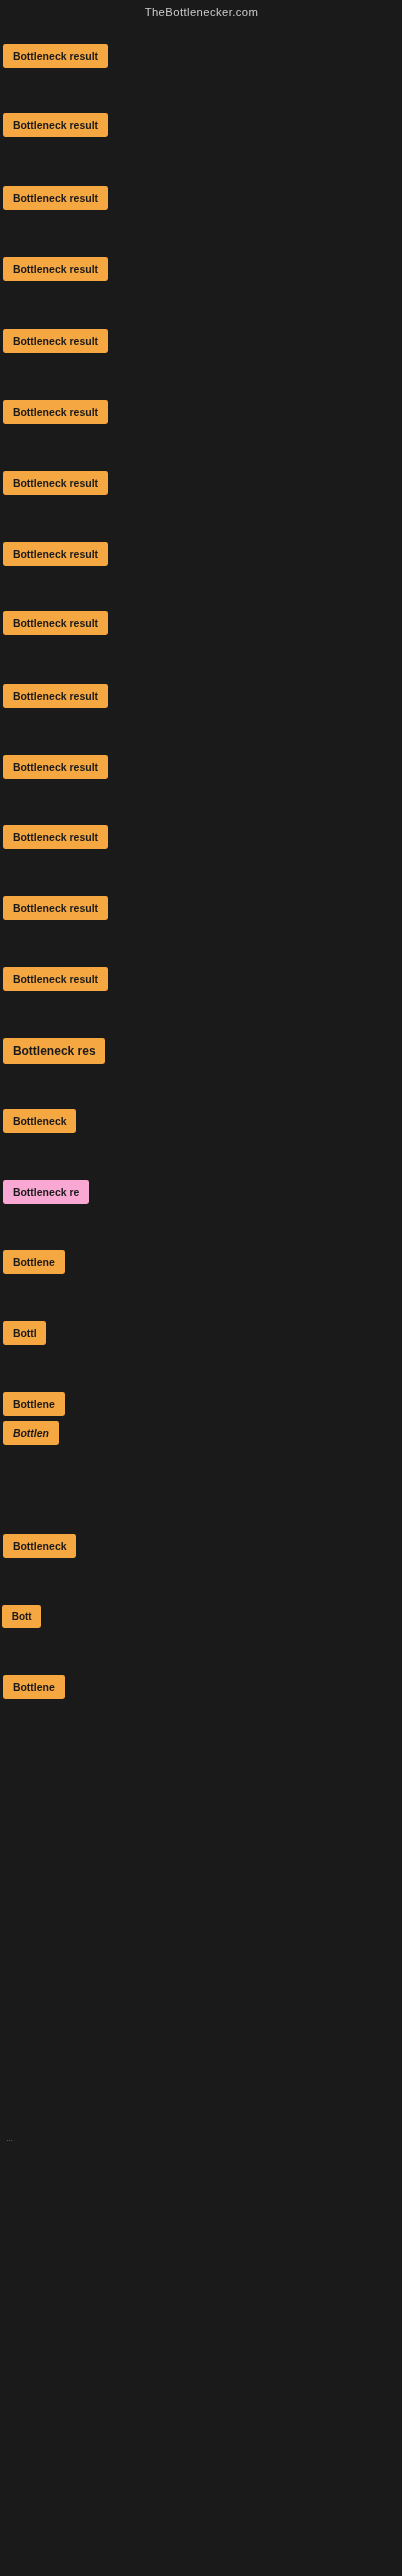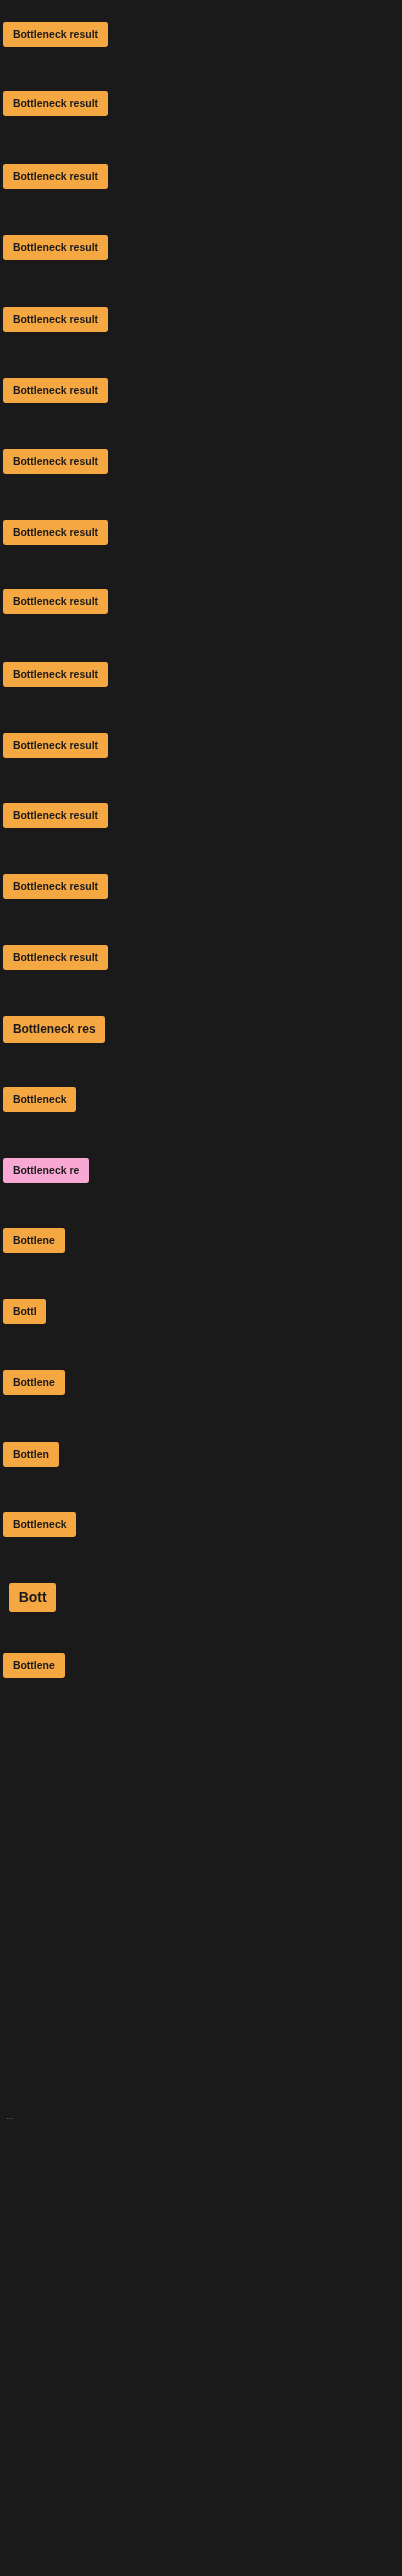--- a/index.html
+++ b/index.html
@@ -23,20 +23,23 @@
       font-size: 11.3px;
       font-weight: normal;
       letter-spacing: 0.4px;
     }
   </style>
 </head>
 <body>
 
 <div style="position: relative; width: 403px; min-height: 2576px; background: #1a1a1a;">
 
+  <div class="site-header">
+    <span>TheBottlenecker.com</span>
+  </div>
 
   <div id="cards-container" style="position: relative; height: 1718px;">
   <div style="position: absolute; top: 22px; left: 3.2px; background-color: rgb(245, 167, 66); border-radius: 2.4px; padding: 6.4px 9.7px; color: rgb(26, 26, 26); font-size: 10.5px; font-weight: 600; font-family: Arial, sans-serif; white-space: nowrap; overflow: hidden; max-width: 125px;">Bottleneck result</div>
       <div style="position: absolute; top: 91px; left: 3.2px; background-color: rgb(245, 167, 66); border-radius: 2.4px; padding: 6.4px 9.7px; color: rgb(26, 26, 26); font-size: 10.5px; font-weight: 600; font-family: Arial, sans-serif; white-space: nowrap; overflow: hidden; max-width: 125px;">Bottleneck result</div>
       <div style="position: absolute; top: 164px; left: 3.2px; background-color: rgb(245, 167, 66); border-radius: 2.4px; padding: 6.4px 9.7px; color: rgb(26, 26, 26); font-size: 10.5px; font-weight: 600; font-family: Arial, sans-serif; white-space: nowrap; overflow: hidden; max-width: 125px;">Bottleneck result</div>
       <div style="position: absolute; top: 235px; left: 3.2px; background-color: rgb(245, 167, 66); border-radius: 2.4px; padding: 6.4px 9.7px; color: rgb(26, 26, 26); font-size: 10.5px; font-weight: 600; font-family: Arial, sans-serif; white-space: nowrap; overflow: hidden; max-width: 125px;">Bottleneck result</div>
       <div style="position: absolute; top: 307px; left: 3.2px; background-color: rgb(245, 167, 66); border-radius: 2.4px; padding: 6.4px 9.7px; color: rgb(26, 26, 26); font-size: 10.5px; font-weight: 600; font-family: Arial, sans-serif; white-space: nowrap; overflow: hidden; max-width: 125px;">Bottleneck result</div>
       <div style="position: absolute; top: 378px; left: 3.2px; background-color: rgb(245, 167, 66); border-radius: 2.4px; padding: 6.4px 9.7px; color: rgb(26, 26, 26); font-size: 10.5px; font-weight: 600; font-family: Arial, sans-serif; white-space: nowrap; overflow: hidden; max-width: 125px;">Bottleneck result</div>
       <div style="position: absolute; top: 449px; left: 3.2px; background-color: rgb(245, 167, 66); border-radius: 2.4px; padding: 6.4px 9.7px; color: rgb(26, 26, 26); font-size: 10.5px; font-weight: 600; font-family: Arial, sans-serif; white-space: nowrap; overflow: hidden; max-width: 125px;">Bottleneck result</div>
       <div style="position: absolute; top: 520px; left: 3.2px; background-color: rgb(245, 167, 66); border-radius: 2.4px; padding: 6.4px 9.7px; color: rgb(26, 26, 26); font-size: 10.5px; font-weight: 600; font-family: Arial, sans-serif; white-space: nowrap; overflow: hidden; max-width: 125px;">Bottleneck result</div>
@@ -45,23 +48,23 @@
       <div style="position: absolute; top: 733px; left: 3.2px; background-color: rgb(245, 167, 66); border-radius: 2.4px; padding: 6.4px 9.7px; color: rgb(26, 26, 26); font-size: 10.5px; font-weight: 600; font-family: Arial, sans-serif; white-space: nowrap; overflow: hidden; max-width: 125px;">Bottleneck result</div>
       <div style="position: absolute; top: 803px; left: 3.2px; background-color: rgb(245, 167, 66); border-radius: 2.4px; padding: 6.4px 9.7px; color: rgb(26, 26, 26); font-size: 10.5px; font-weight: 600; font-family: Arial, sans-serif; white-space: nowrap; overflow: hidden; max-width: 125px;">Bottleneck result</div>
       <div style="position: absolute; top: 874px; left: 3.2px; background-color: rgb(245, 167, 66); border-radius: 2.4px; padding: 6.4px 9.7px; color: rgb(26, 26, 26); font-size: 10.5px; font-weight: 600; font-family: Arial, sans-serif; white-space: nowrap; overflow: hidden; max-width: 125px;">Bottleneck result</div>
       <div style="position: absolute; top: 945px; left: 3.2px; background-color: rgb(245, 167, 66); border-radius: 2.4px; padding: 6.4px 9.7px; color: rgb(26, 26, 26); font-size: 10.5px; font-weight: 600; font-family: Arial, sans-serif; white-space: nowrap; overflow: hidden; max-width: 121px;">Bottleneck result</div>
       <div style="position: absolute; top: 1016px; left: 3.2px; background-color: rgb(245, 167, 66); border-radius: 2.4px; padding: 6.4px 9.7px; color: rgb(26, 26, 26); font-size: 12px; font-weight: 600; font-family: Arial, sans-serif; white-space: nowrap; overflow: hidden; max-width: 109px;">Bottleneck res</div>
       <div style="position: absolute; top: 1087px; left: 3.2px; background-color: rgb(245, 167, 66); border-radius: 2.4px; padding: 6.4px 9.7px; color: rgb(26, 26, 26); font-size: 10.5px; font-weight: 600; font-family: Arial, sans-serif; white-space: nowrap; overflow: hidden; max-width: 87px;">Bottleneck</div>
       <div style="position: absolute; top: 1158px; left: 3.2px; background-color: #f9a8d4; border-radius: 2.4px; padding: 6.4px 9.7px; color: rgb(26, 26, 26); font-size: 10.5px; font-weight: 600; font-family: Arial, sans-serif; white-space: nowrap; overflow: hidden; max-width: 99px;">Bottleneck re</div>
       <div style="position: absolute; top: 1228px; left: 3.2px; background-color: rgb(245, 167, 66); border-radius: 2.4px; padding: 6.4px 9.7px; color: rgb(26, 26, 26); font-size: 10.5px; font-weight: 600; font-family: Arial, sans-serif; white-space: nowrap; overflow: hidden; max-width: 77px;">Bottlene</div>
       <div style="position: absolute; top: 1299px; left: 3.2px; background-color: rgb(245, 167, 66); border-radius: 2.4px; padding: 6.4px 9.7px; color: rgb(26, 26, 26); font-size: 10.5px; font-weight: 600; font-family: Arial, sans-serif; white-space: nowrap; overflow: hidden; max-width: 60px; text-align: right;">Bottl</div>
       <div style="position: absolute; top: 1370px; left: 3.2px; background-color: rgb(245, 167, 66); border-radius: 2.4px; padding: 6.4px 9.7px; color: rgb(26, 26, 26); font-size: 10.5px; font-weight: 600; font-family: Arial, sans-serif; white-space: nowrap; overflow: hidden; max-width: 77px;">Bottlene</div>
-      <div style="position: absolute; top: 1442px; left: 3.2px; background-color: rgb(245, 167, 66); border-radius: 2.4px; padding: 6.4px 9.7px; color: rgb(26, 26, 26); font-size: 10.5px; font-weight: 600; font-family: Arial, sans-serif; white-space: nowrap; overflow: hidden; max-width: 72px;">Bottlen</div>
+      <div style="position: absolute; top: 1399px; left: 3.2px; background-color: rgb(245, 167, 66); border-radius: 2.4px; padding: 6.4px 9.7px; color: rgb(26, 26, 26); font-size: 10.5px; font-weight: 600; font-family: Arial, sans-serif; white-space: nowrap; overflow: hidden; max-width: 72px; font-style: italic;">Bottlen</div>
       <div style="position: absolute; top: 1512px; left: 3.2px; background-color: rgb(245, 167, 66); border-radius: 2.4px; padding: 6.4px 9.7px; color: rgb(26, 26, 26); font-size: 10.5px; font-weight: 600; font-family: Arial, sans-serif; white-space: nowrap; overflow: hidden; max-width: 87px;">Bottleneck</div>
-      <div style="position: absolute; top: 1583px; left: 9px; background-color: rgb(245, 167, 66); border-radius: 2.4px; padding: 6.4px 9.7px; color: rgb(26, 26, 26); font-size: 14px; font-weight: 600; font-family: Arial, sans-serif; white-space: nowrap; overflow: hidden; max-width: 56px;">Bott</div>
+      <div style="position: absolute; top: 1583px; left: 2px; background-color: rgb(245, 167, 66); border-radius: 2.4px; padding: 6.4px 9.7px; color: rgb(26, 26, 26); font-size: 10px; font-weight: 600; font-family: Arial, sans-serif; white-space: nowrap; overflow: hidden; max-width: 56px;">Bott</div>
       <div style="position: absolute; top: 1653px; left: 3.2px; background-color: rgb(245, 167, 66); border-radius: 2.4px; padding: 6.4px 9.7px; color: rgb(26, 26, 26); font-size: 10.5px; font-weight: 600; font-family: Arial, sans-serif; white-space: nowrap; overflow: hidden; max-width: 77px;">Bottlene</div>
     </div>
 
   <div id="ellipsis-container" style="position: relative; height: 483px;">
   <div style="position: absolute; top: 391px; left: 3.2px; color: rgb(136, 136, 136); font-size: 8px; font-family: Arial, sans-serif; padding: 3.2px;">...</div>
     </div>
 
 </div>
 
 

